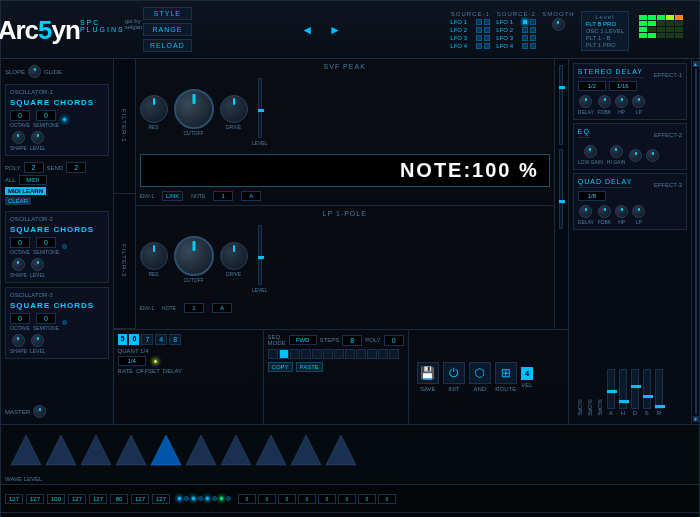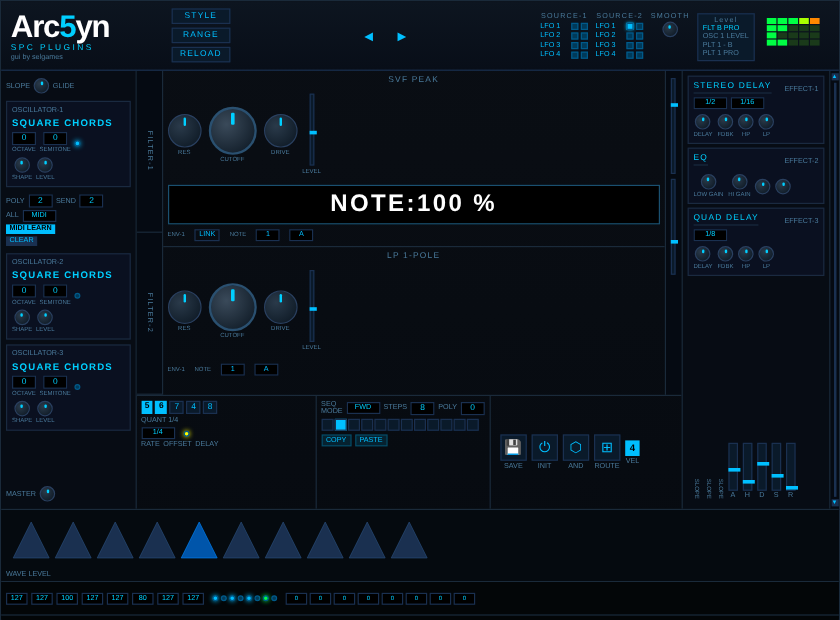--- a/index.html
+++ b/index.html
@@ -25,21 +25,20 @@
       align-items: center;
       height: 58px;
       background: linear-gradient(180deg, #0d1520 0%, #080e18 100%);
       border-bottom: 1px solid #1a3050;
       padding: 0 8px;
       position: relative;
     }
     .logo-area {
       width: 130px;
       display: flex;
-      flex-direction: column;
       justify-content: center;
     }
     .logo-text {
       font-size: 26px;
       font-weight: bold;
       color: #fff;
       letter-spacing: -1px;
       line-height: 1;
     }
     .logo-text span {
@@ -318,21 +317,21 @@
       width: 28px;
       height: 28px;
     }
     .knob-med::after {
       height: 7px;
     }
     .note-display {
       background: #000;
       border: 1px solid #1a5070;
       padding: 4px 10px;
-      text-align: center;
+      text-align: right;
       margin: 4px 0;
     }
     .note-text {
       font-size: 20px;
       color: #fff;
       font-weight: bold;
       letter-spacing: 2px;
     }
     .link-btn {
       font-size: 6px;

